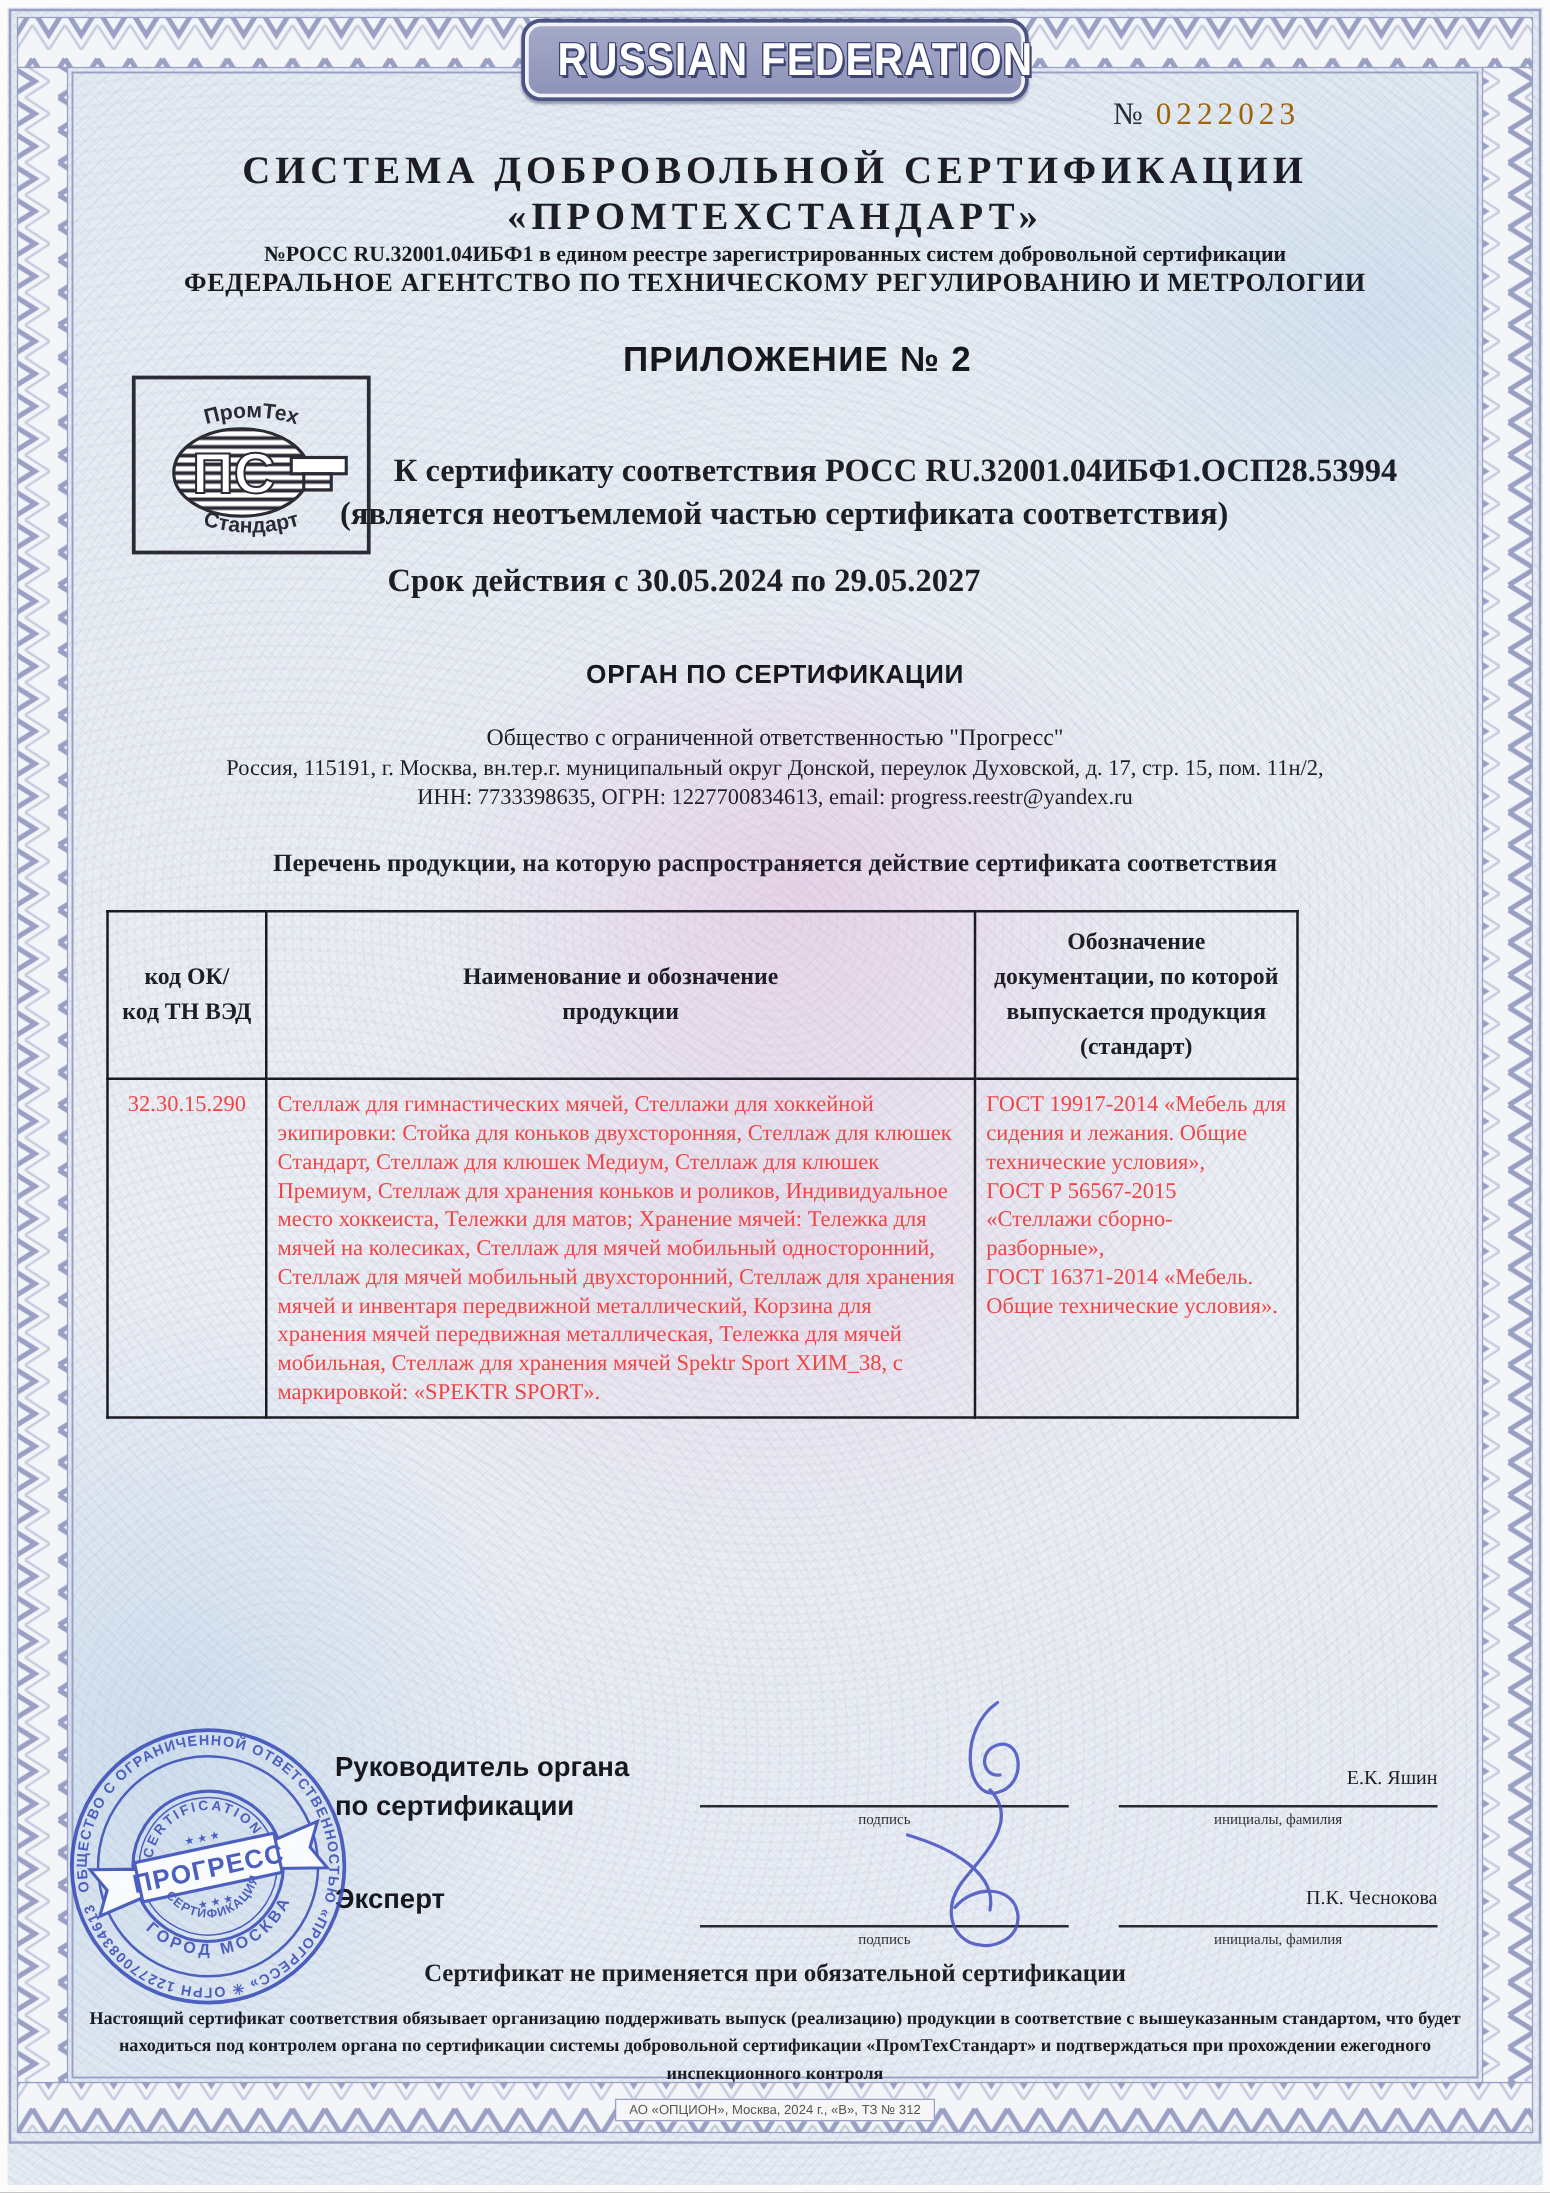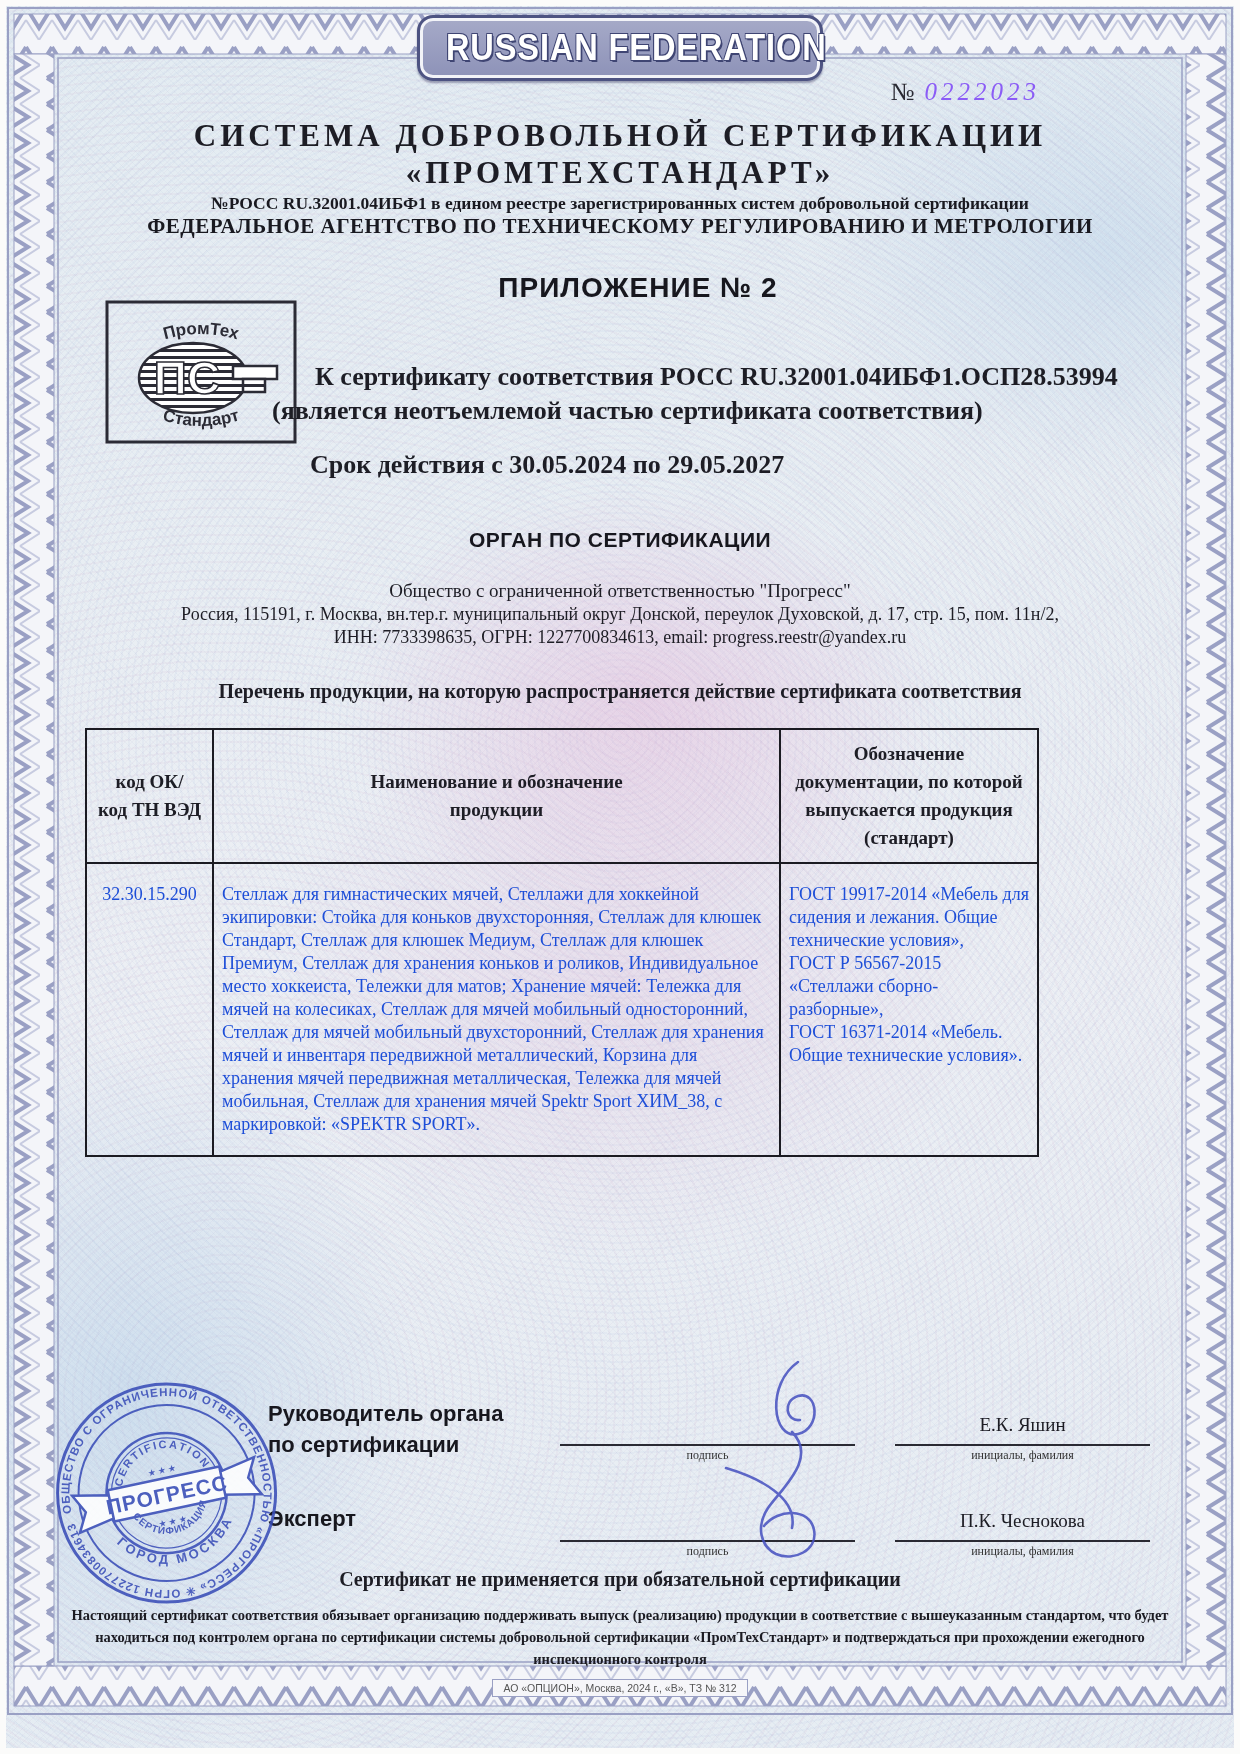--- a/index.html
+++ b/index.html
@@ -29,45 +29,45 @@
     border:3px solid #4d5382; border-radius:16px;
     box-shadow: inset 0 0 0 3px #f2f3f8, 0 2px 2px rgba(60,60,100,.45);
     display:flex; align-items:center; justify-content:flex-start;
   }
   .banner-text {
     font-family:"Liberation Sans",sans-serif; font-weight:bold; font-size:37px;
     color:#ffffff; letter-spacing:1px; transform:scaleX(.88); white-space:nowrap;
     text-shadow:2px 2px 0 #3f4573,-1px -1px 0 #3f4573,1px -1px 0 #3f4573,-1px 1px 0 #3f4573,1px 1px 0 #3f4573;
   }
   .cert-no { top:78px; right:200px; font-size:25px; letter-spacing:2px; color:#2a2a33; }
-  .cert-no .red { color:#8b5cf6; letter-spacing:4px;font-style:italic; }
+  .cert-no .red { color:#a16207; letter-spacing:4px; }
   .centered { left:0; right:0; text-align:center; }
   .t-serif-b { font-weight:bold; color:#191920; }
   .t-sans-b { font-family:"Liberation Sans",sans-serif; font-weight:bold; color:#17171e; }
   .title-main { font-size:31px; font-weight:bold; letter-spacing:4px; }
   .reg-line { font-size:17.5px; font-weight:bold; }
   .agency-line { font-size:21px; font-weight:bold; letter-spacing:0.5px; }
   .appendix { font-size:28px; letter-spacing:1px; }
   .ref-line { font-size:26px; font-weight:bold;text-align:center; }
   .org-num,.org-co { font-size:19px; }
   .org-addr,.org-req { font-size:18px; }
   .products-h { font-size:20px; font-weight:bold; }
   table.cert-table { position:absolute; left:85px; top:728px; width:952px; border-collapse:collapse; table-layout:fixed; }
   .cert-table th, .cert-table td { border:2px solid #1b1b22; vertical-align:top; }
   .cert-table th {
     font-family:"Liberation Serif",serif; font-weight:bold; font-size:19px;
     line-height:28px; white-space:pre-line; text-align:center; vertical-align:middle; padding:10px 4px;
   }
-  .cert-table td { font-size:18px; line-height:23px; padding:19px 8px; color:#1d4ed8; }
+  .cert-table td { font-size:18px; line-height:23px; padding:8px 8px; color:#ef4444; }
   .cell-code { text-align:center; padding-top:8px; }
   .cell-docs { white-space:pre-line; line-height:25px; }
   .sig-role { font-size:22px; line-height:31px; white-space:pre-line; }
   .sig-line { border-bottom:2px solid #2a2a33; }
   .sig-caption { font-size:12px; color:#333; text-align:center; }
-  .sig-name { font-size:19px; text-align:center; color:#1c1c24; }
+  .sig-name { font-size:16px; text-align:right; color:#1c1c24; }
   .note-line { font-size:20px; font-weight:bold; }
   .footnote { font-size:14.5px; font-weight:bold; line-height:22px; text-align:center; color:#1b1b22; }
   .imprint {
     font-family:"Liberation Sans",sans-serif; font-size:10.5px; color:#555;
     background:#f6f6f9; border:1px solid #9aa0c4; padding:2px 10px; white-space:nowrap;
   }
   .stamp-wrap { transform:rotate(-12deg); opacity:.88; }
 </style>
 </head>
 <body>

